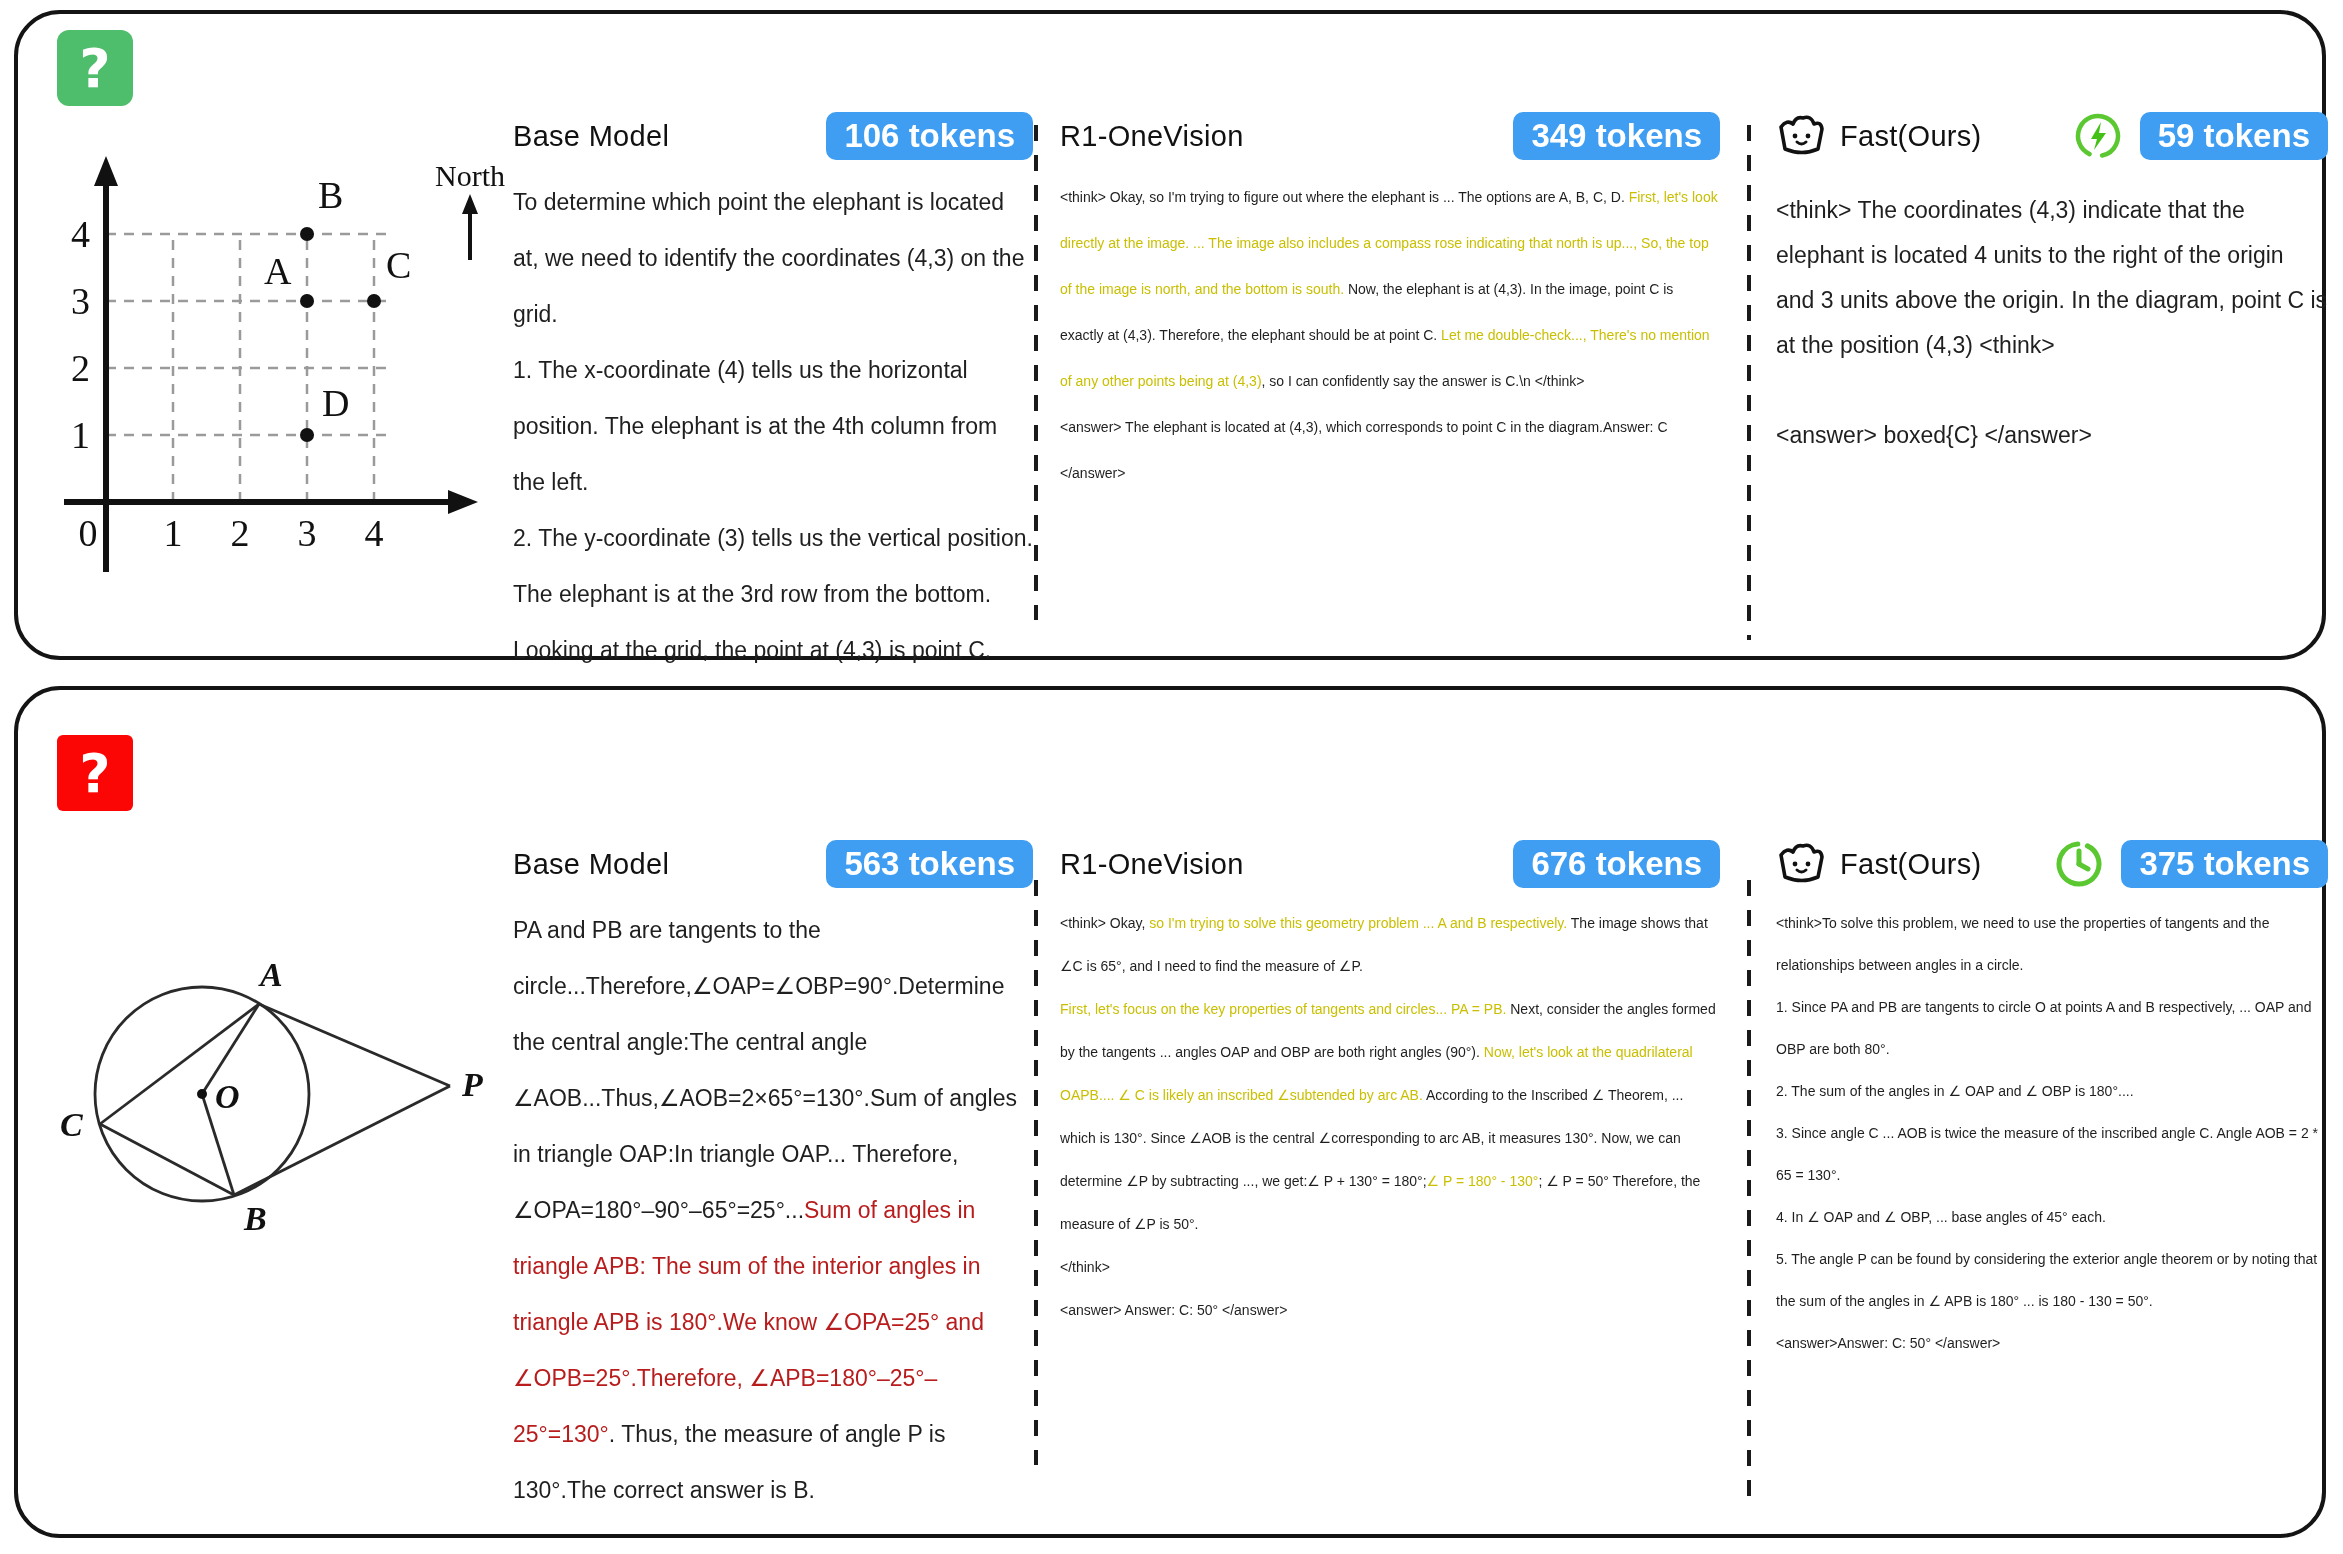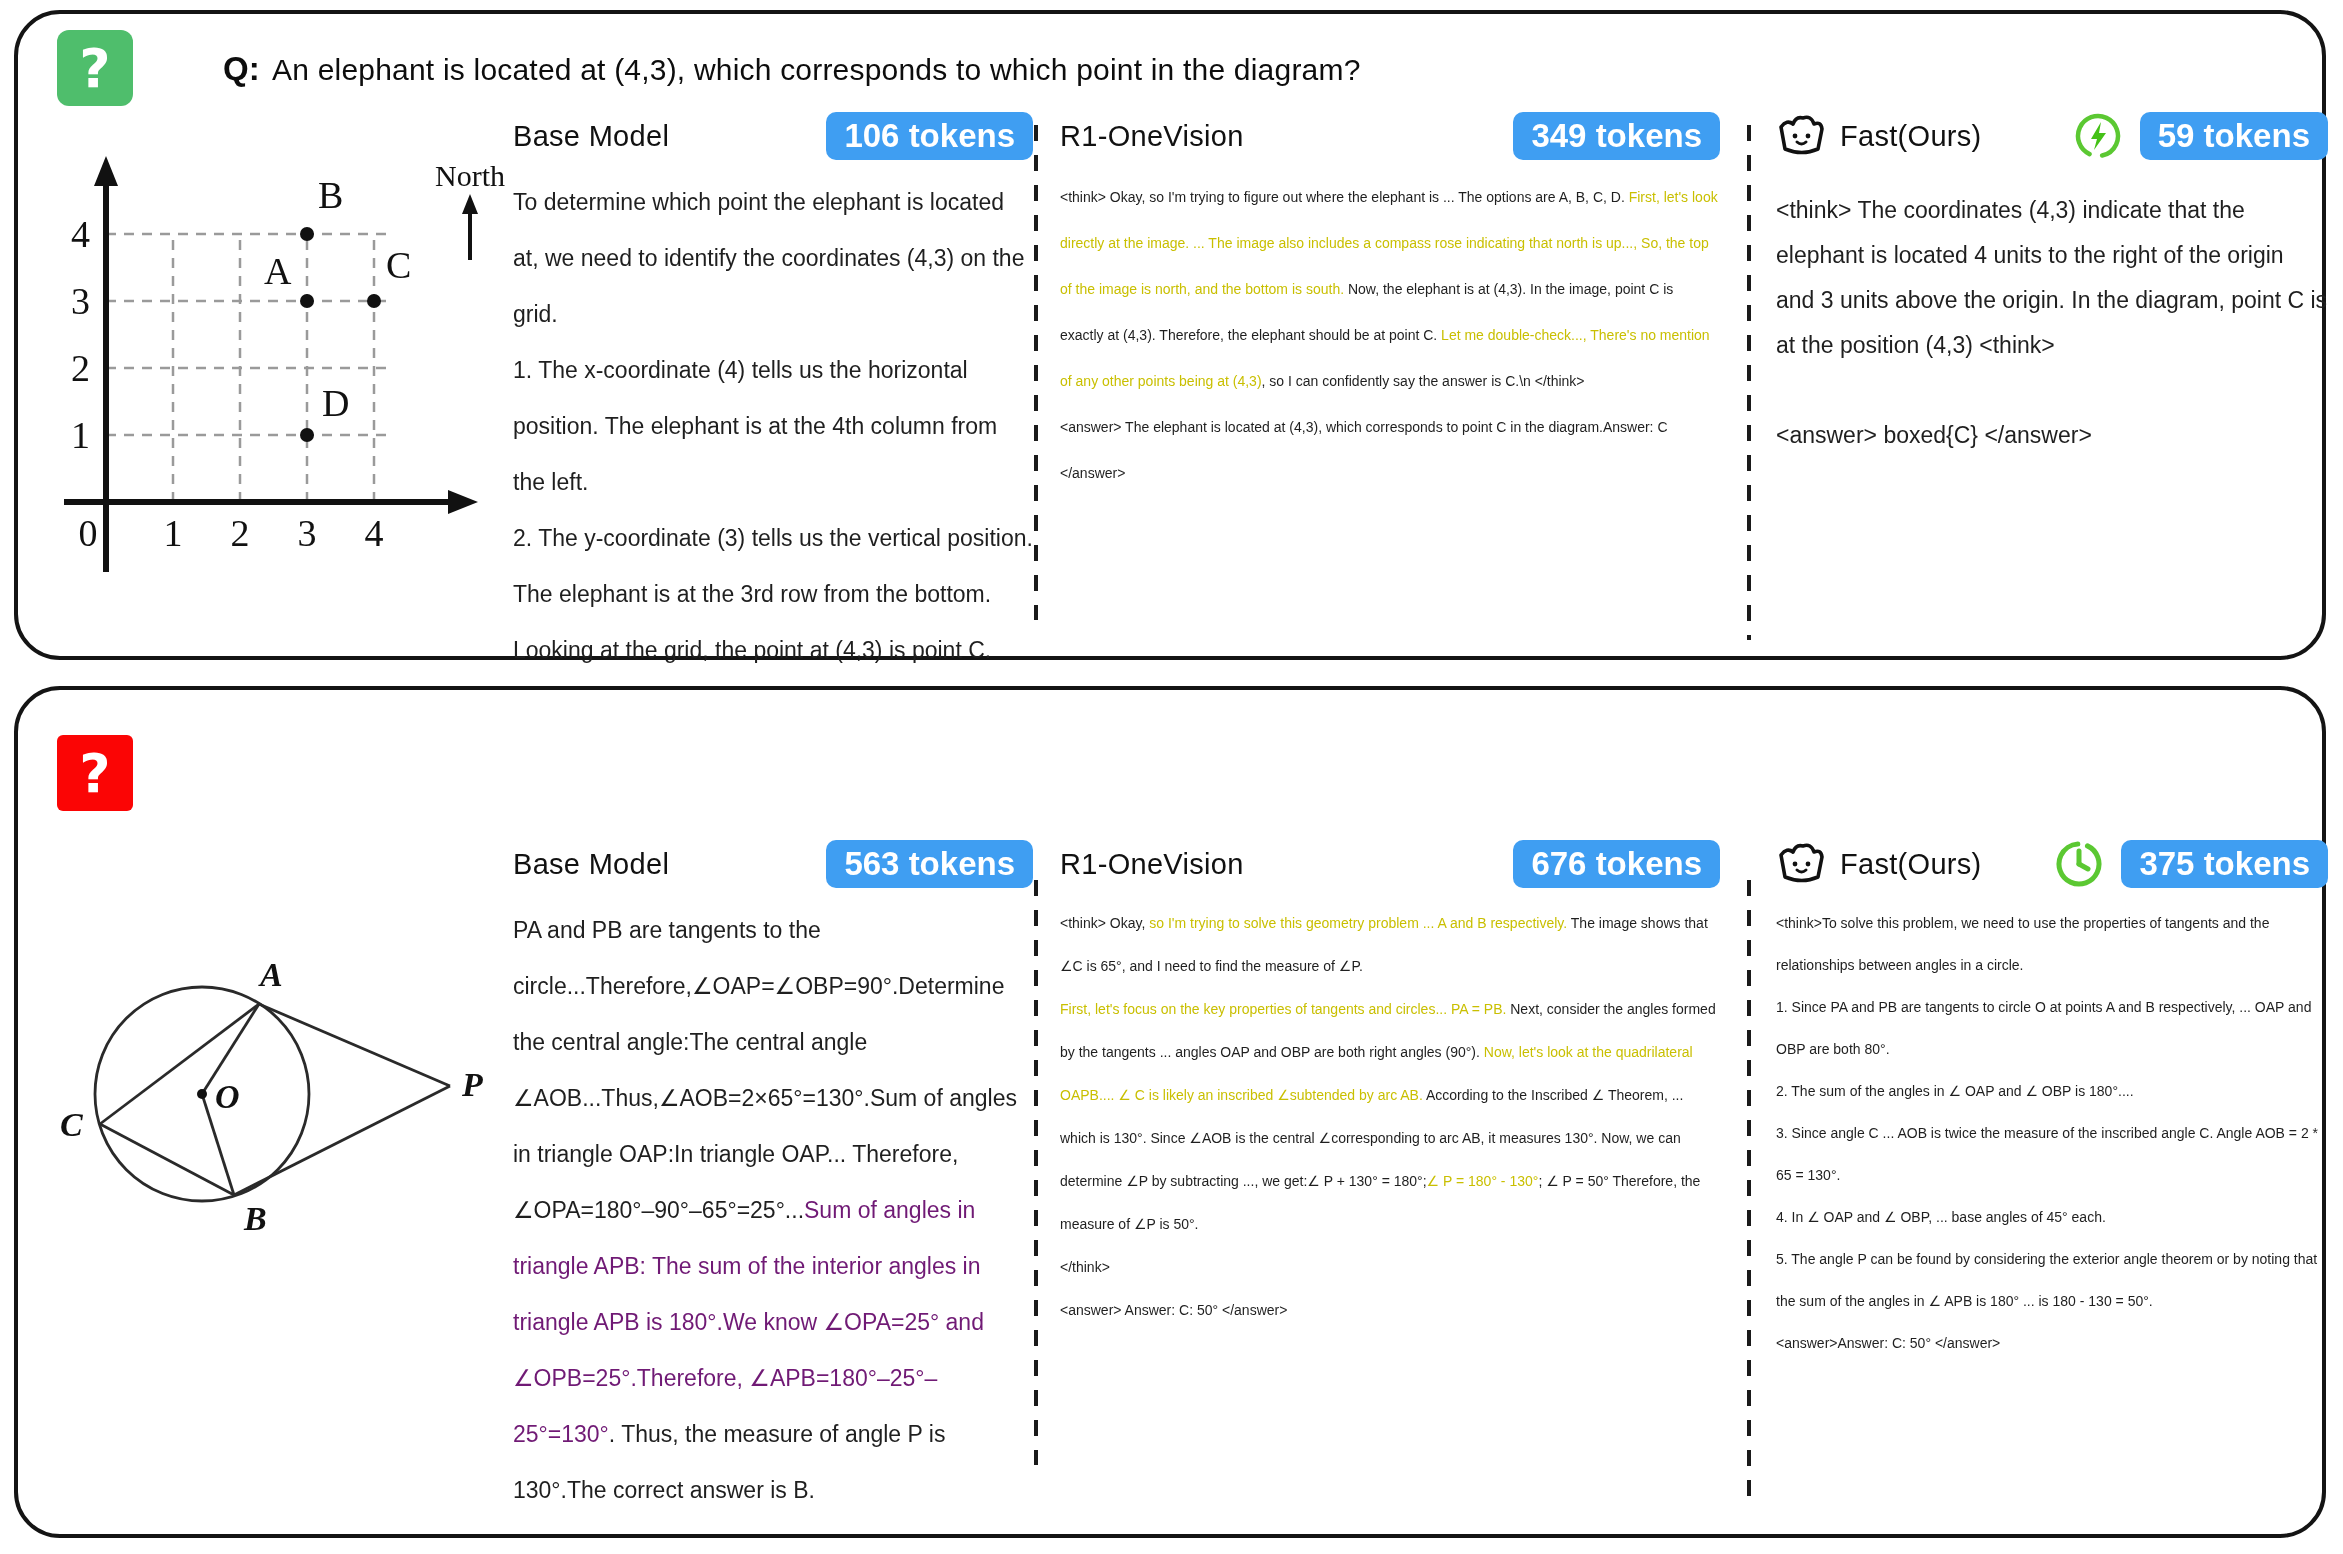--- a/index.html
+++ b/index.html
@@ -35,21 +35,21 @@
   .spacer{margin-left:auto;}
   .badge{background:#3f9ef2;color:#fff;font-size:33px;font-weight:bold;
          padding:5px 18px;border-radius:10px;white-space:nowrap;flex:0 0 auto;}
 
   .body{margin-top:14px;color:#1f1f1f;}
   .body p{margin:0;}
   .fs23{font-size:23px;} .fs22{font-size:14px;}
   .lh56{line-height:56px;} .lh46{line-height:46px;} .lh45{line-height:45px;}
   .lh43{line-height:43px;} .lh42{line-height:42px;}
   .mt28{margin-top:28px;}
-  .c-k{color:#1f1f1f;} .c-y{color:#c9bf00;} .c-r{color:#701a75;}
+  .c-k{color:#1f1f1f;} .c-y{color:#c9bf00;} .c-r{color:#b91c1c;}
 
   .sep{position:absolute;width:4px;
        background-image:repeating-linear-gradient(to bottom,#1a1a1a 0 16px,transparent 16px 30px);}
   .p1-sep1{left:1016px;top:111px;height:495px;}
   .p1-sep2{left:1729px;top:111px;height:515px;}
   .p2-sep1{left:1016px;top:190px;height:585px;}
   .p2-sep2{left:1729px;top:190px;height:625px;}
 
   .diagram{position:absolute;}
   .grid-diagram{left:22px;top:128px;}
@@ -57,23 +57,20 @@
   .serif{font-family:"Liberation Serif",serif;}
 </style>
 </head>
 <body>
 
 <div class="page">
 
   <div class="panel panel-1">
     <div class="qicon qicon-green">?</div>
 
-    <div class="question">
-      <span class="qprefix">Q:</span><span>An elephant is located at (4,3), which corresponds to which point in the diagram?</span>
-    </div>
 
     <svg class="diagram grid-diagram" width="480" height="440" viewBox="0 0 480 440">
 
       <g stroke="#9a9a9a" stroke-width="2.5" stroke-dasharray="10 8">
         <line x1="133" y1="360" x2="133" y2="92"></line>
           <line x1="200" y1="360" x2="200" y2="92"></line>
         <line x1="267" y1="360" x2="267" y2="92"></line>
           <line x1="334" y1="360" x2="334" y2="92"></line>
         <line x1="66" y1="293" x2="348" y2="293"></line>
           <line x1="66" y1="226" x2="348" y2="226"></line>

